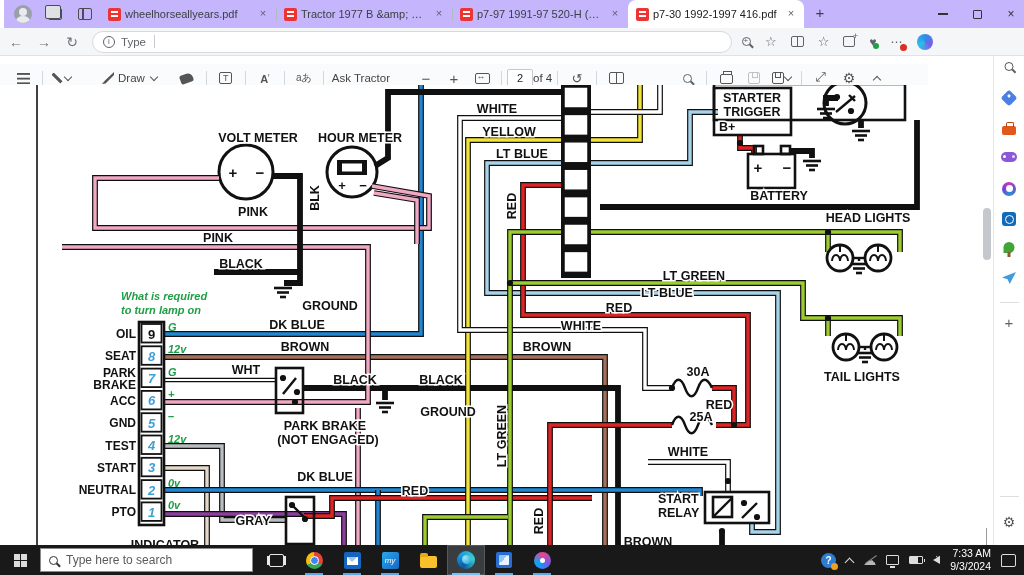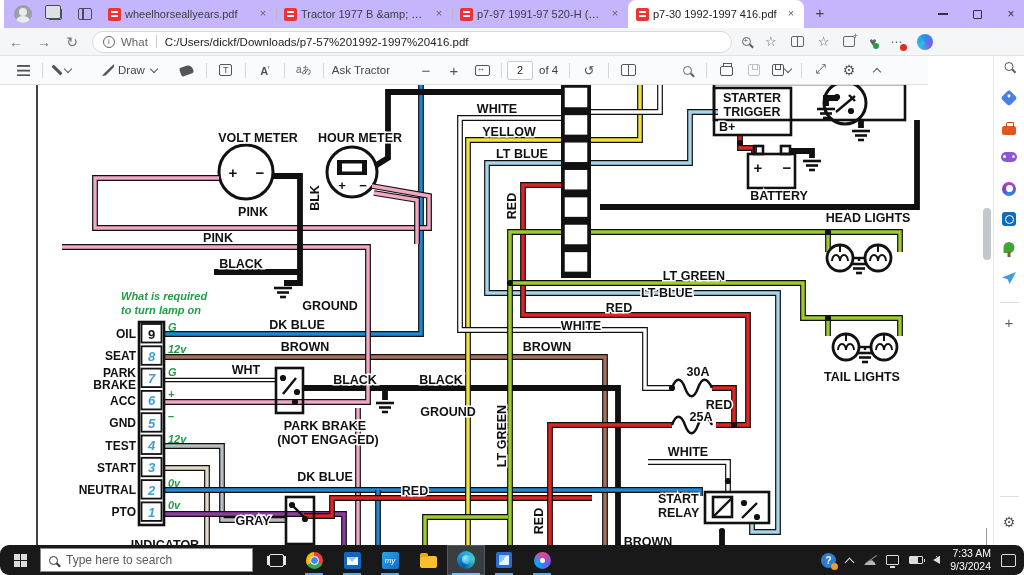--- a/index.html
+++ b/index.html
@@ -44,21 +44,21 @@
   .splitic::after { content:''; position:absolute; left:5px; top:0; width:1.4px; height:100%; background:#5f6368; }
   .collic { width:12px; height:11px; border:1.4px solid #5f6368; border-radius:2px; position:relative; }
   .collic::after { content:'+'; position:absolute; right:-4px; top:-6px; font-size:9px; color:#5f6368; }
   .heart { color:#5f6368; font-size:12px; position:relative; }
   .heart::after { content:''; position:absolute; right:-3px; bottom:0; width:6px; height:6px; background:#1f9e46; border-radius:50%; }
   .dots3 { color:#5f6368; font-size:12px; letter-spacing:1px; position:relative; }
   .dots3::after { content:''; position:absolute; right:-4px; bottom:-2px; width:7px; height:7px; background:#d93025; border-radius:50%; }
   .copilot { width:16px; height:16px; border-radius:50%; background:conic-gradient(#2e8de8,#7a5fe8,#2bc0e8,#2e8de8); }
 
   
-  .pdfbar { position:absolute; top:56px; left:0; width:928px; height:29px; background:#fafbfc; border-bottom:1px solid #dcdfe3; display:flex; align-items:center; font-size:11.5px; color:#3c4043; }
+  .pdfbar { position:absolute; top:64px; left:0; width:928px; height:29px; background:#fafbfc; border-bottom:1px solid #dcdfe3; display:flex; align-items:center; font-size:11.5px; color:#3c4043; }
   .pbtn { display:flex; align-items:center; justify-content:center; height:22px; min-width:22px; margin:0 3px; color:#444; }
   .pdiv { width:1px; height:15px; background:#d4d7db; margin:0 5px; }
   .ic-lines { width:13px; height:11px; background:linear-gradient(#555 1.6px, transparent 1.6px) 0 0/100% 4.7px repeat-y; }
   .ic-hl { width:11px; height:11px; background:#555; clip-path:polygon(50% 100%, 0 20%, 20% 0, 100% 80%, 80% 100%, 0 20%, 50% 100%); }
   .chev { width:6px; height:6px; border-right:1.5px solid #555; border-bottom:1.5px solid #555; transform:rotate(45deg); margin:-2px 2px 0 2px; }
   .chev.up { transform:rotate(-135deg); margin-top:3px; }
   .ic-pen { width:12px; height:12px; clip-path:polygon(0 100%, 25% 70%, 100% 0, 100% 25%, 30% 95%); background:#555; }
   .ic-eraser { width:13px; height:9px; background:#555; border-radius:2px 5px 2px 2px; transform:rotate(-20deg); }
   .ic-tbox { width:13px; height:12px; border:1.4px solid #555; border-radius:2px; font-size:9px; line-height:10px; text-align:center; color:#555; }
   .ic-ra { font-size:11px; font-weight:bold; color:#555; }
@@ -98,21 +98,21 @@
   .m365 { width:14px; height:14px; border-radius:50%; background:conic-gradient(#c33bbd,#5b5fc7,#2a8fd8,#7a3fd0,#c33bbd); position:relative; }
   .m365::after { content:''; position:absolute; left:4px; top:3px; width:7px; height:7px; background:#fff; border-radius:50%; }
   .outlook { width:14px; height:14px; background:#0f6cbd; border-radius:3px; position:relative; }
   .outlook::after { content:''; position:absolute; left:3px; top:3px; width:7px; height:7px; border:1.8px solid #fff; border-radius:50%; }
   .plant { width:11px; height:11px; background:#3fa535; border-radius:50% 50% 50% 0; position:relative; }
   .plant::after { content:''; position:absolute; left:4px; bottom:-4px; width:3px; height:5px; background:#8a5a2b; }
   .plane { width:14px; height:12px; background:#3f9be0; clip-path:polygon(0 45%, 100% 0, 55% 100%, 40% 60%); }
   .plusic { font-size:15px; color:#5f6368; }
 
   
-  .taskbar { position:absolute; left:0; top:545px; width:1024px; height:30px; background:#191919; display:flex; align-items:center; color:#fff;border-radius:9px; }
+  .taskbar { position:absolute; left:0; top:545px; width:1024px; height:30px; background:#191919; display:flex; align-items:center; color:#fff; }
   .tb-start { width:40px; height:30px; display:flex; align-items:center; justify-content:center; }
   .winflag { width:13px; height:13px; background:
       linear-gradient(#dcdcdc,#dcdcdc) 0 0/6px 6px no-repeat,
       linear-gradient(#dcdcdc,#dcdcdc) 7px 0/6px 6px no-repeat,
       linear-gradient(#dcdcdc,#dcdcdc) 0 7px/6px 6px no-repeat,
       linear-gradient(#dcdcdc,#dcdcdc) 7px 7px/6px 6px no-repeat; }
   .tb-search { width:213px; height:24px; background:#fff; border:1px solid #8a8a8a; display:flex; align-items:center; padding:0 8px; gap:8px; }
   .tb-search .mag { border-color:#333; }
   .tb-search .mag::after { background:#333; }
   .tb-search-text { font-size:12px; color:#5a5a5a; }
@@ -190,23 +190,22 @@
       <div class="winbtn">×</div>
     </div>
   </div>
 
   <div class="navbar">
     <div class="navbtn">←</div>
     <div class="navbtn">→</div>
     <div class="navbtn">↻</div>
     <div class="addrpill">
       <span class="info-ic">i</span>
-      <span class="scheme">What</span>
+      <span class="scheme">Type</span>
       <span class="addr-div"></span>
-      <span>C:/Users/dickf/Downloads/p7-57%201992-1997%20416.pdf</span>
     </div>
     <div class="nav-ics">
       <span class="mag plus"></span>
       <span class="star">☆</span>
       <span class="splitic"></span>
       <span class="star">☆</span>
       <span class="collic"></span>
       <span class="heart">♥</span>
       <span class="dots3">⋯</span>
       <span class="copilot"></span>
@@ -244,21 +243,21 @@
       </div>
     <div class="pdiv"></div>
     <div class="pbtn">Ask Tractor</div>
     <div class="pbtn zoomtxt" style="margin-left:22px">−</div>
     <div class="pbtn zoomtxt">+</div>
     <div class="pbtn">
         <span class="ic-fit"></span>
       </div>
     <div class="pdiv"></div>
     <input class="pageinput" value="2" style="">
-    <span style="margin:0 6px">of 4</span>
+    <span style="margin:0 0">of 4</span>
     <div class="pdiv"></div>
     <div class="pbtn ic-rot">↻</div>
     <div class="pdiv"></div>
     <div class="pbtn">
         <span class="ic-2pg"></span>
       </div>
     <div class="pbtn" style="margin-left:auto">
         <span class="mag"></span>
       </div>
     <div class="pdiv"></div>

